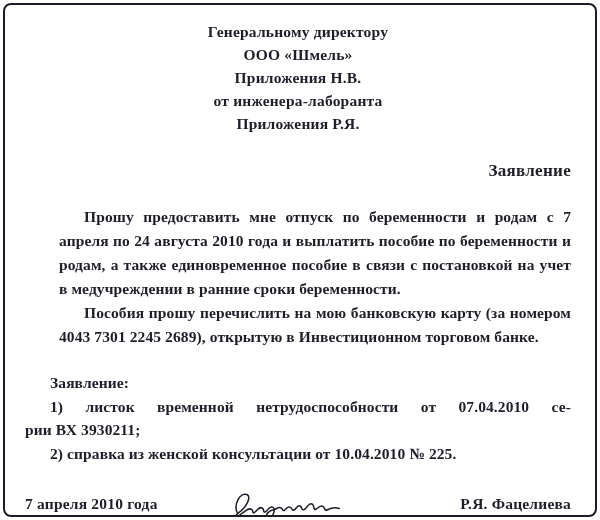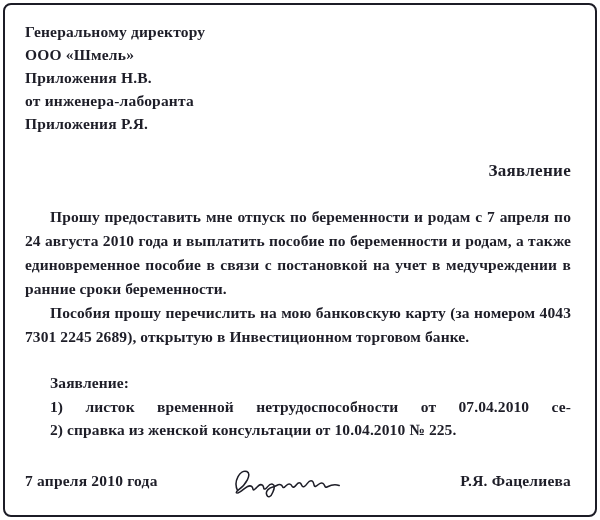--- a/index.html
+++ b/index.html
@@ -15,35 +15,36 @@
     border: 2px solid #1c1c26;
     border-radius: 8px;
     background: #ffffff;
     padding: 15px 24px 0 20px;
     overflow: hidden;
     color: #1e1e28;
     font-weight: bold;
     font-size: 15.5px;
   }
   .addressee {
-    text-align: left;
+    text-align: center;
     line-height: 23px;
     letter-spacing: 0.2px;
   }
   .doc-title {
     text-align: right;
     font-size: 17px;
     margin-top: 26px;
     letter-spacing: 0.3px;
   }
   .body-text {
     margin-top: 24px;
     line-height: 24px;
     text-align: justify;
     letter-spacing: 0.1px;
+    margin-left: 34px;
   }
   .para { text-indent: 25px; }
   .attachments {
     margin-top: 22px;
     line-height: 23.5px;
     letter-spacing: 0.1px;
   }
   .att-heading { text-indent: 25px; }
   .att-line-indent { text-indent: 25px; }
   .att-justify-stretch {
@@ -80,20 +81,21 @@
   <div class="doc-title">Заявление</div>
 
   <div class="body-text">
     <div class="para">Прошу предоставить мне отпуск по беременности и родам с 7 апреля по 24 августа 2010 года и выплатить пособие по беременности и родам, а также единовременное пособие в связи с постановкой на учет в медучреждении в ранние сроки беременности.</div>
     <div class="para">Пособия прошу перечислить на мою банковскую карту (за номером 4043 7301 2245 2689), открытую в Инвестиционном торговом банке.</div>
   </div>
 
   <div class="attachments">
     <div class="att-heading">Заявление:</div>
     <div class="att-line-indent att-justify-stretch">1) листок временной нетрудоспособности от 07.04.2010 се-</div>
+    <div>рии ВХ 3930211;</div>
     <div class="att-line-indent">2) справка из женской консультации от 10.04.2010 № 225.</div>
   </div>
 
   <div class="footer">
     <div class="footer-date">7 апреля 2010 года</div>
     <div class="signature">
       <svg width="118" height="36" viewBox="0 0 130 40" aria-hidden="true">
         <path d="M12 29 C 7 18, 16 5, 23 8 C 29 11, 21 23, 13 28 C 9 31, 10 33, 15 30
                  C 21 26, 25 22, 28 25 C 30 27, 28 30, 31 28
                  C 35 25, 37 21, 40 24 C 42 26, 40 29, 43 28

